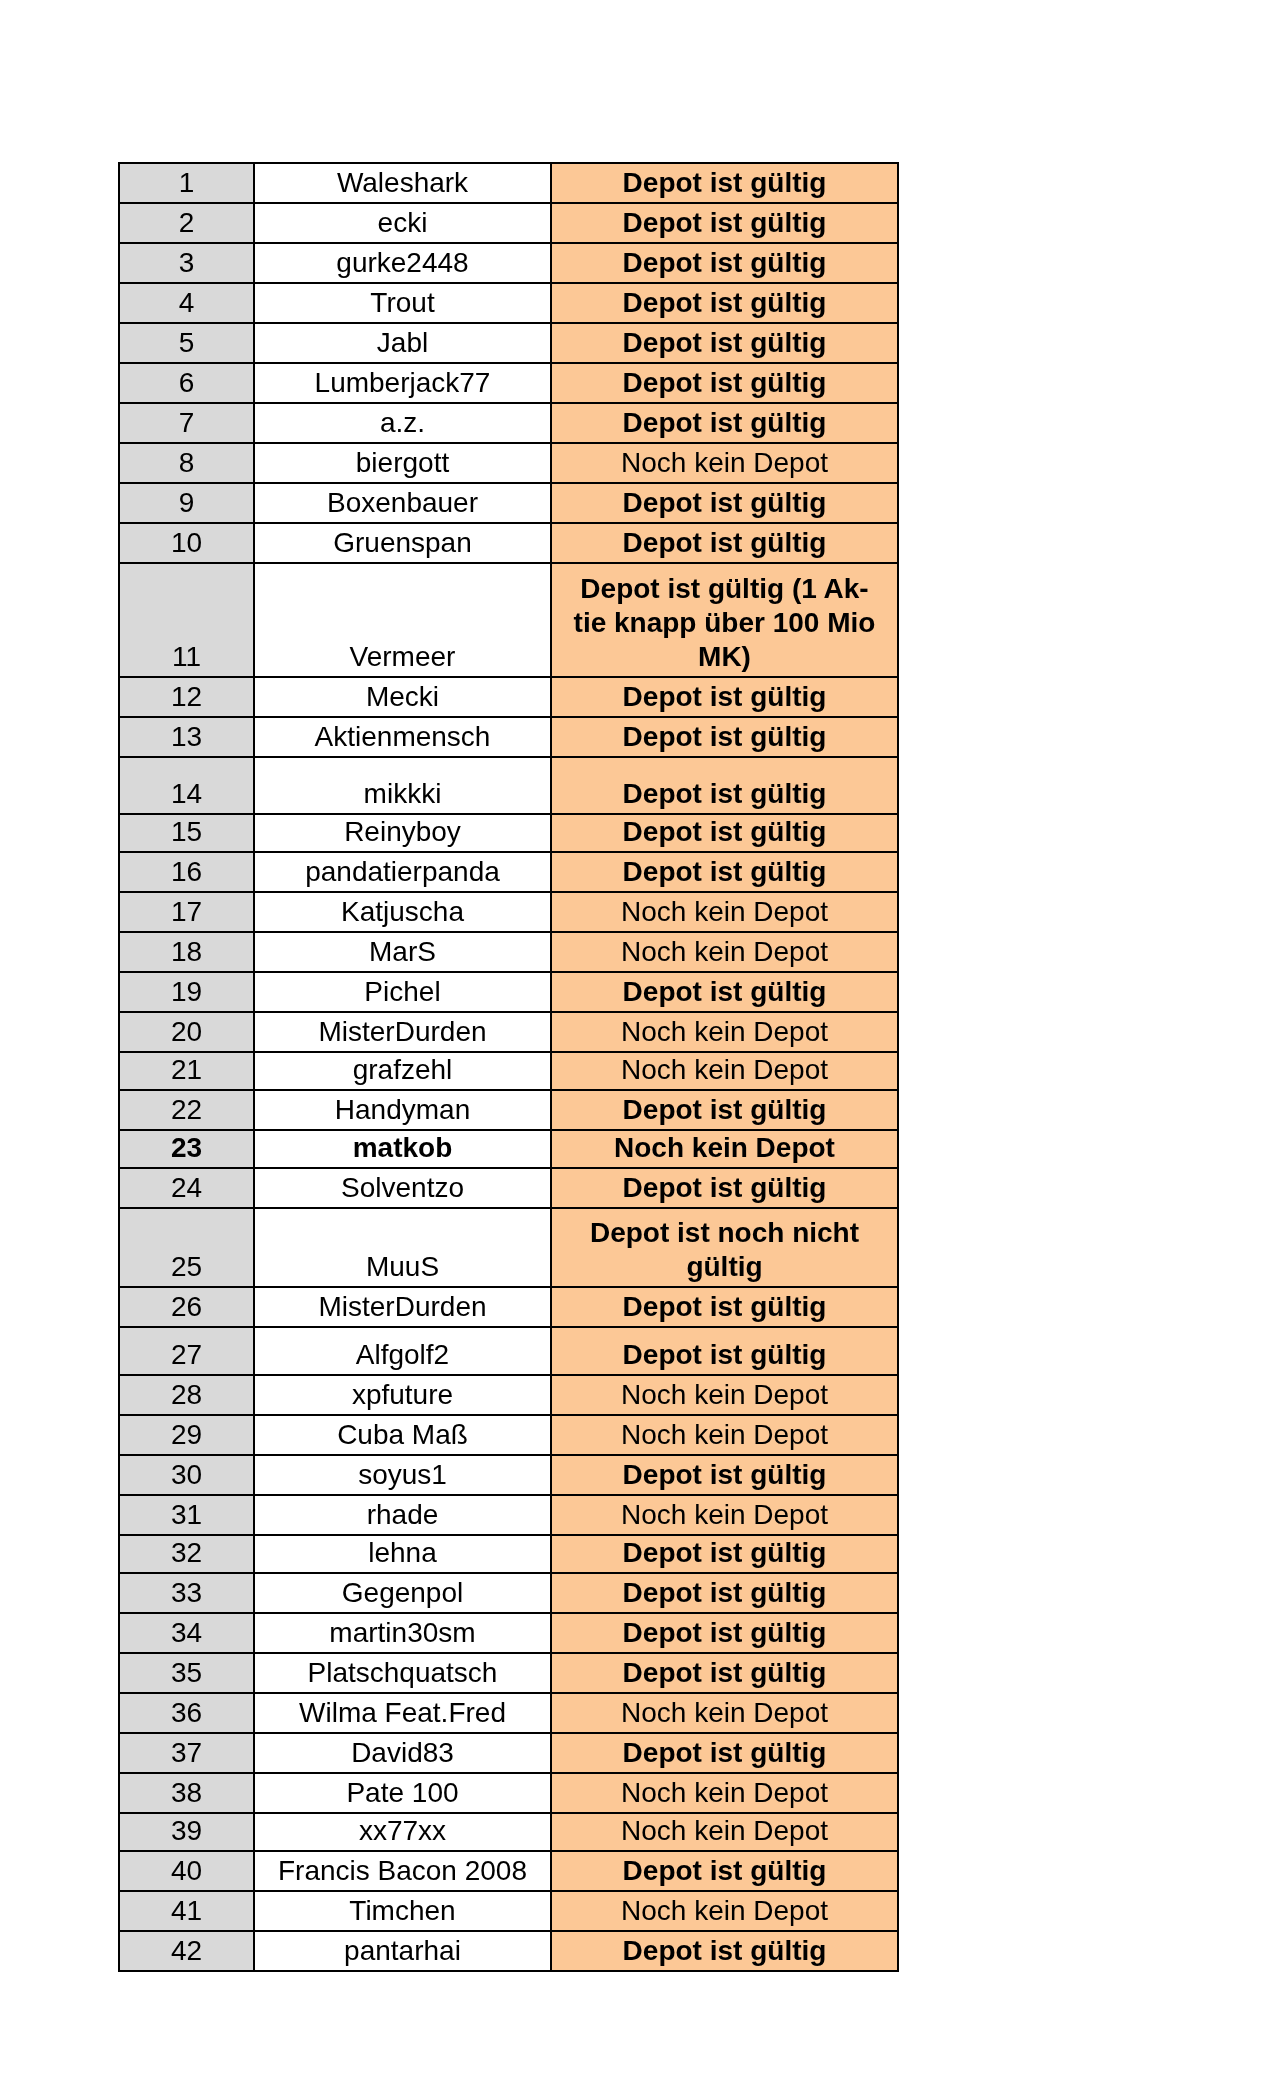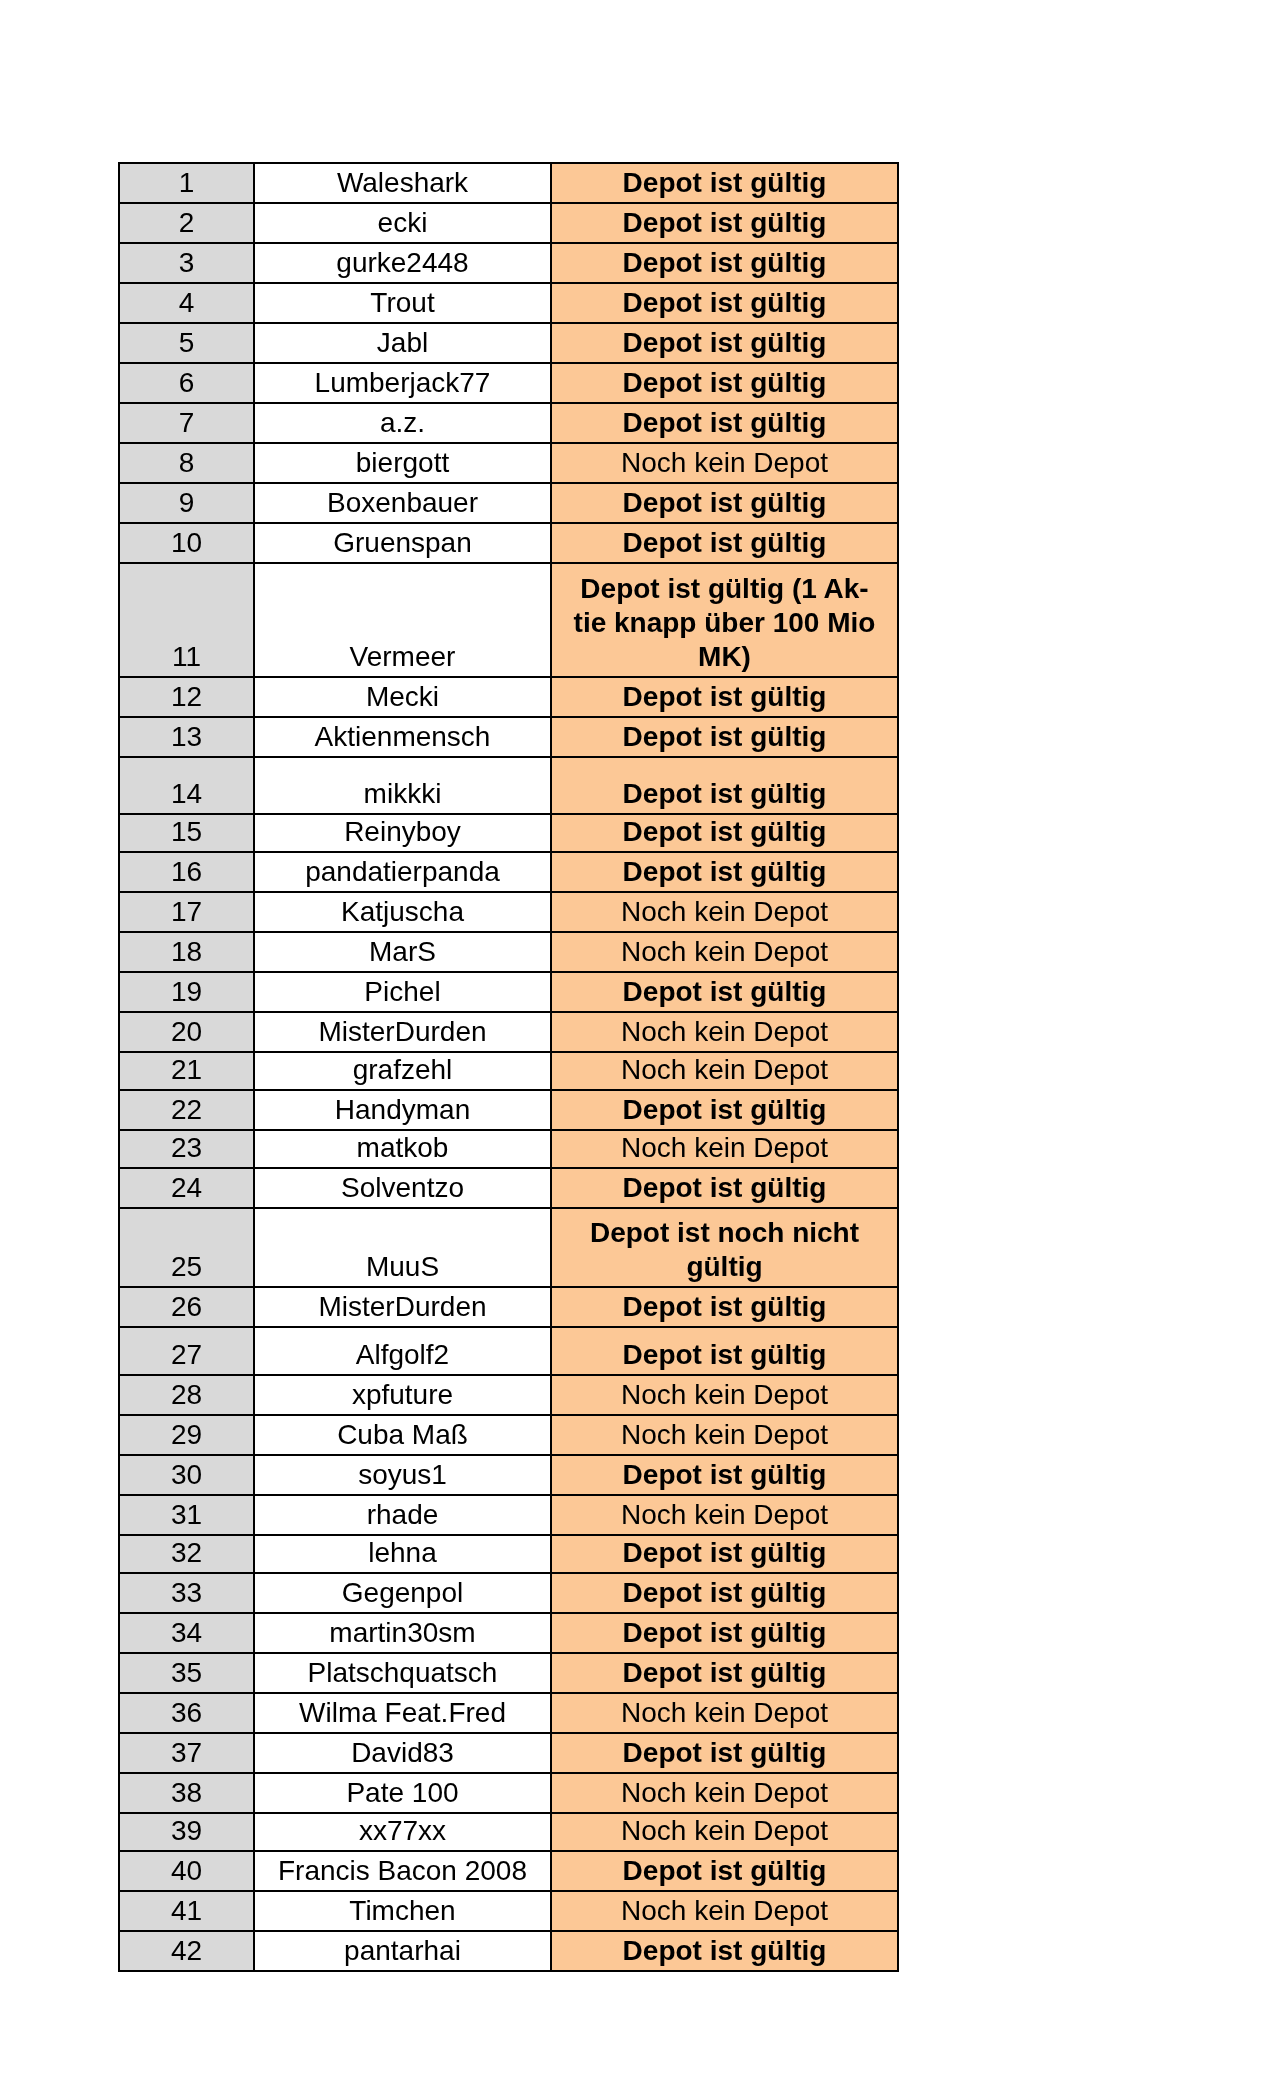--- a/index.html
+++ b/index.html
@@ -185,21 +185,21 @@
     <td class="cell-name">grafzehl</td>
     <td class="cell-status">Noch kein Depot</td>
   </tr>
 
   <tr style="height: 40px;">
     <td class="cell-rank">22</td>
     <td class="cell-name">Handyman</td>
     <td class="cell-status status-bold">Depot ist gültig</td>
   </tr>
 
-  <tr style="height: 23px;">
+  <tr style="height: 23px; font-weight: bold;">
     <td class="cell-rank">23</td>
     <td class="cell-name">matkob</td>
     <td class="cell-status">Noch kein Depot</td>
   </tr>
 
   <tr style="height: 40px;">
     <td class="cell-rank">24</td>
     <td class="cell-name">Solventzo</td>
     <td class="cell-status status-bold">Depot ist gültig</td>
   </tr>

